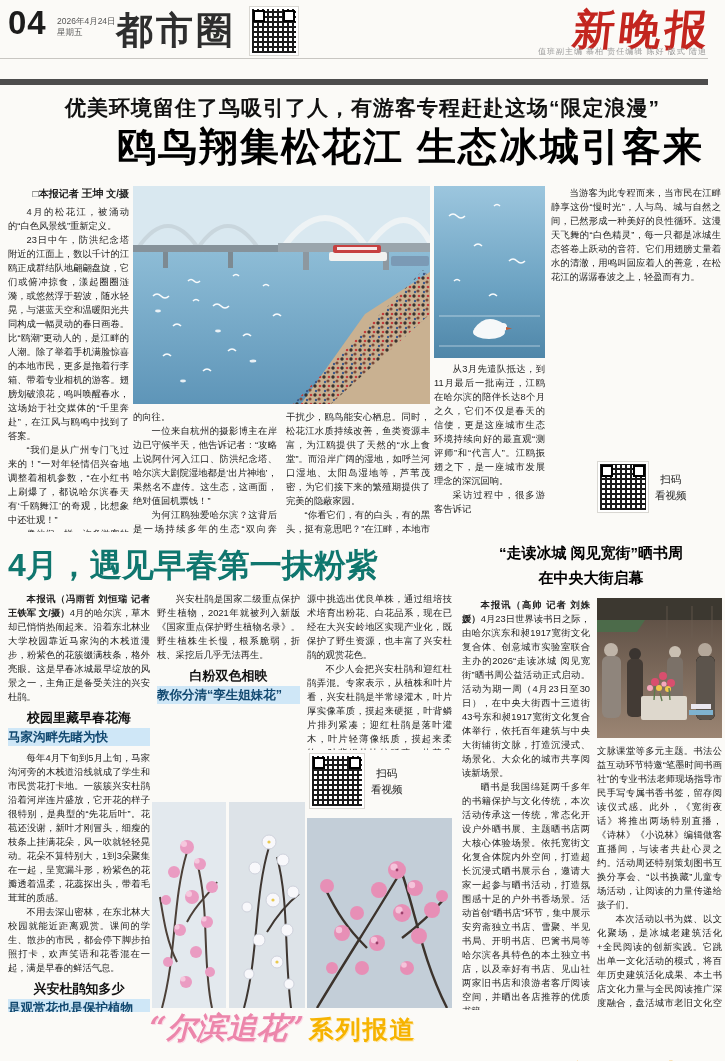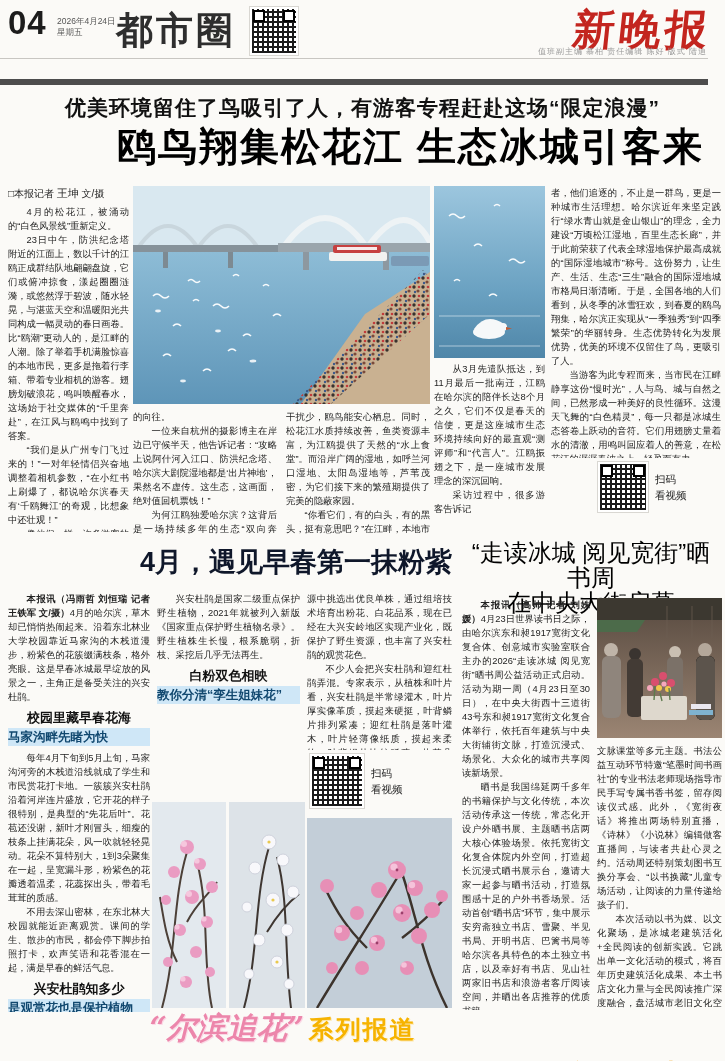--- a/index.html
+++ b/index.html
@@ -12,40 +12,40 @@
   .hdr-qr{position:absolute;left:250px;top:7px;width:44px;height:44px;}
   .masthead{position:absolute;right:14px;top:2px;font-family:"DejaVu Serif",serif;font-size:42px;font-weight:bold;color:#c3251f;transform:skewX(-6deg);letter-spacing:4px;}
   .staffline{position:absolute;right:18px;top:46px;font-size:8px;color:#999;letter-spacing:1px;}
   .thinline{position:absolute;left:0;top:58px;width:708px;height:1px;background:#c8c6c2;}
   .thickbar{position:absolute;left:0;top:79px;width:708px;height:6px;background:#4d4d4d;}
   
   .col{position:absolute;overflow:hidden;font-size:9.3px;line-height:14px;text-align:justify;color:#222;}
   .col p{margin:0;text-indent:2em;}
   .col p.noindent{text-indent:0;}
   .lead-in{font-weight:bold;}
-  .byline{font-weight:normal;text-align:left;text-indent:0!important;font-size:10px;margin-bottom:4px!important;}
+  .byline{font-weight:bold;text-align:right;text-indent:0!important;font-size:10px;margin-bottom:4px!important;}
   .byline .nm{font-size:11px;}
   
   .kicker{position:absolute;left:0;top:94px;width:725px;text-align:center;font-size:21px;font-weight:700;color:#111;letter-spacing:1px;}
   .mainhead{position:absolute;left:0;top:120px;width:725px;text-align:center;font-size:39px;font-weight:900;color:#000;letter-spacing:2px;margin-left:48px;}
-  .flowerhead{position:absolute;left:8px;top:544px;width:444px;text-align:right;font-size:27px;font-weight:900;color:#0f172a;}
-  .bookhead{position:absolute;left:460px;top:540px;width:262px;text-align:center;font-size:24px;font-weight:400;color:#000;line-height:25px;}
+  .flowerhead{position:absolute;left:8px;top:544px;width:444px;text-align:left;font-size:32px;font-weight:900;color:#0f766e;}
+  .bookhead{position:absolute;left:460px;top:540px;width:262px;text-align:center;font-size:15px;font-weight:700;color:#000;line-height:25px;}
   .subhead-b{display:block;text-align:center;font-weight:800;font-size:13px;color:#111;margin:7px 0 3px;text-indent:0!important;}
   .subhead-blue{display:block;font-weight:800;font-size:12.5px;color:#11486f;background:#cfe7f7;padding:2px 0;margin:2px 0 5px;text-indent:0!important;}
   
   .photo{position:absolute;overflow:hidden;background:#9db6c6;}
   .photo svg{display:block;}
   
   .qr{position:relative;background-color:#fff;border:2px solid #fff;outline:1px solid #d9d7d2;
       background-image:repeating-linear-gradient(0deg,#1a1a1a 0 2px,transparent 2px 5px),
                        repeating-linear-gradient(90deg,#1a1a1a 0 2px,transparent 2px 5px);}
   .qr::before,.qr::after{content:"";position:absolute;width:8px;height:8px;border:2px solid #000;background:#fff;}
   .qr::before{left:1px;top:1px;}
   .qr::after{right:1px;top:1px;}
-  .qrblock{position:absolute;display:flex;align-items:center;gap:7px;}
+  .qrblock{position:absolute;display:flex;align-items:center;gap:7px;text-align:center;}
   .qrlabel{font-size:10.5px;color:#222;line-height:16px;}
   
   .serieslogo{position:absolute;left:118px;top:1008px;width:330px;text-align:center;white-space:nowrap;}
   .serieslogo .script{font-family:"DejaVu Serif",serif;font-style:italic;font-weight:bold;font-size:30px;color:#ec86ab;text-shadow:1px 1px 0 #fbd9e6;}
   .serieslogo .suffix{font-size:25px;font-weight:900;color:#f6b300;letter-spacing:2px;text-shadow:1px 1px 0 #fde8b0;}
   .footerlogo{position:absolute;left:460px;top:1056px;width:262px;text-align:center;white-space:nowrap;}
   .footerlogo .pre{font-size:16px;font-weight:800;font-style:italic;color:#5f511d;}
   .footerlogo .main{font-size:29px;font-weight:900;font-style:italic;color:#f2a71c;text-shadow:1px 1px 0 #fff,2px 2px 0 #d08c07;letter-spacing:1px;}
   .footerlogo .swoosh{margin:-4px auto 0;width:210px;height:10px;border-bottom:3px solid #f2a71c;border-radius:50%;}
 </style>
@@ -172,21 +172,20 @@
       </g>
     </svg>
   </div>
 
   <div class="col" style="left:434px;top:362px;width:111px;height:172px;">
     <p>从3月先遣队抵达，到11月最后一批南迁，江鸥在哈尔滨的陪伴长达8个月之久，它们不仅是春天的信使，更是这座城市生态环境持续向好的最直观“测评师”和“代言人”。江鸥振翅之下，是一座城市发展理念的深沉回响。</p>
     <p>采访过程中，很多游客告诉记</p>
   </div>
 
   <div class="col" style="left:551px;top:186px;width:170px;height:272px;">
-    <p class="noindent">者，他们追逐的，不止是一群鸟，更是一种城市生活理想。哈尔滨近年来坚定践行“绿水青山就是金山银山”的理念，全力建设“万顷松江湿地，百里生态长廊”，并于此前荣获了代表全球湿地保护最高成就的“国际湿地城市”称号。这份努力，让生产、生活、生态“三生”融合的国际湿地城市格局日渐清晰。于是，全国各地的人们看到，从冬季的冰雪狂欢，到春夏的鸥鸟翔集，哈尔滨正实现从“一季独秀”到“四季繁荣”的华丽转身。生态优势转化为发展优势，优美的环境不仅留住了鸟，更吸引了人。</p>
     <p>当游客为此专程而来，当市民在江畔静享这份“慢时光”，人与鸟、城与自然之间，已然形成一种美好的良性循环。这漫天飞舞的“白色精灵”，每一只都是冰城生态答卷上跃动的音符。它们用翅膀丈量着水的清澈，用鸣叫回应着人的善意，在松花江的潺潺春波之上，轻盈而有力。</p>
   </div>
 
   <div class="qrblock" style="left:598px;top:462px;">
     <div class="qr" style="width:46px;height:46px;"></div>
     <div class="qrlabel">
       <div>扫码</div>
         <div>看视频</div>
     </div>
   </div>

